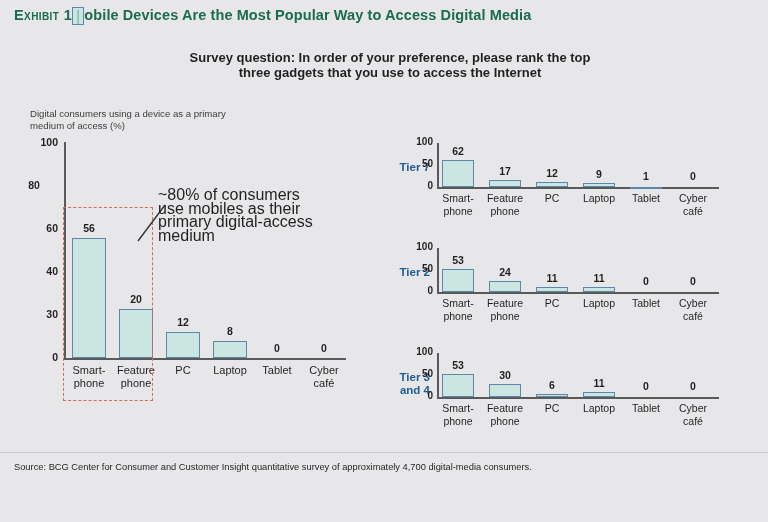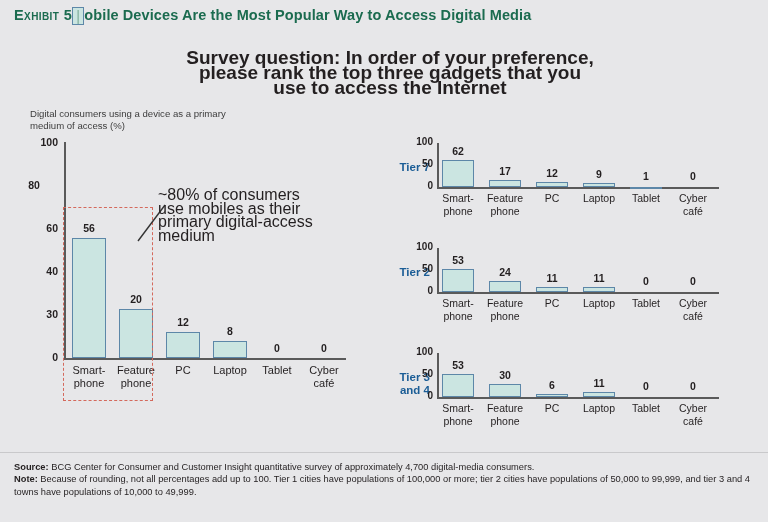--- a/index.html
+++ b/index.html
@@ -18,21 +18,21 @@
     position:absolute;left:14px;top:7px;
     font-size:14.5px;font-weight:bold;color:#1b6b4f;
     letter-spacing:.1px;white-space:nowrap;
   }
   #exhibit-title .lbl{font-variant:small-caps;letter-spacing:.4px;}
   #exhibit-title .bar{color:#7fae9a;font-weight:normal;padding:0 3px;}
 
   
   #survey-question{
     position:absolute;left:180px;top:50px;width:420px;
-    text-align:center;font-size:19px;font-weight:bold;
+    text-align:center;font-size:13px;font-weight:bold;
     line-height:15px;color:#231f20;
   }
 
   
   .axis-caption{
     position:absolute;font-size:9.6px;line-height:11.5px;color:#3d3d3d;
   }
   .axis-line{position:absolute;background:#5a5a5a;}
   .tick-label{
     position:absolute;font-size:10.5px;font-weight:bold;color:#231f20;
@@ -81,30 +81,30 @@
 
   
   #footer-rule{
     position:absolute;left:0;top:452px;width:768px;height:1px;
     background:#c9c9cb;
   }
   #footnotes{
     position:absolute;left:14px;top:461px;width:742px;
     font-size:9.3px;line-height:12.4px;color:#231f20;
   }
-  #footnotes b{font-weight:bold;margin-top:16px;}
+  #footnotes b{font-weight:normal;margin-top:16px;}
   .fn-line{display:block;}
 </style>
 </head>
 <body>
 
 <div class="page">
 
   <div id="exhibit-title">
-    <span class="lbl">Exhibit 5</span><span class="bar">|</span><span>Mobile Devices Are the Most Popular Way to Access Digital Media</span>
+    <span class="lbl">Exhibit 1</span><span class="bar">|</span><span>Mobile Devices Are the Most Popular Way to Access Digital Media</span>
   </div>
 
   <div id="survey-question">Survey question: In order of your preference, please rank the top three gadgets that you use to access the Internet</div>
 
   <div id="main-chart">
     <div class="axis-caption" id="main-caption">Digital consumers using a device as a primary medium of access (%)</div>
     <div class="axis-line" id="main-yaxis"></div>
     <div class="axis-line" id="main-xaxis"></div>
     <div id="main-ticks">
         <div class="tick-label" style="left: 22px; top: 351px; width: 36px;">0</div>
@@ -284,19 +284,15 @@
         </div>
       </div>
     </div>
 
   <div id="footer-rule"></div>
   <div id="footnotes">
     <span class="fn-line">
       <b>Source:</b>
       <span>BCG Center for Consumer and Customer Insight quantitative survey of approximately 4,700 digital-media consumers.</span>
     </span>
-    <span class="fn-line">
-      <b>Note:</b>
-      <span>Because of rounding, not  all percentages add up to 100. Tier 1 cities have populations of 100,000 or more; tier 2 cities have populations of 50,000 to 99,999, and tier 3 and 4 towns have populations of 10,000 to 49,999.</span>
-    </span>
   </div>
 
 </div>
 
 </body></html>

